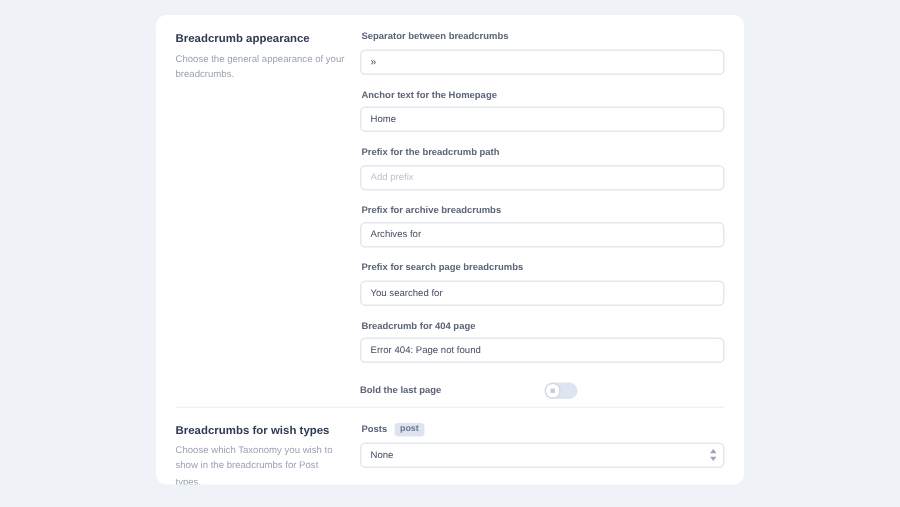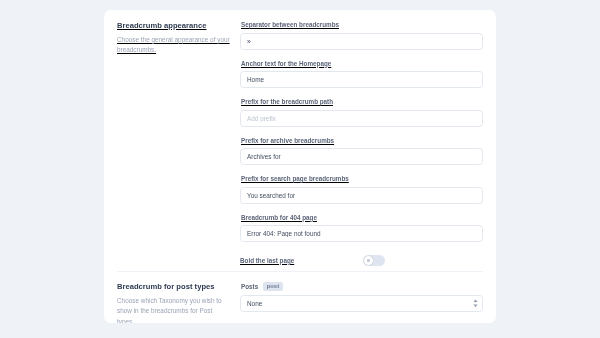--- a/index.html
+++ b/index.html
@@ -28,21 +28,20 @@
   }
 
   .section {
     display: flex;
     box-sizing: border-box;
     padding: 11px 13px 0 13px;
   }
 
   .section-appearance {
     height: 261px;
-    text-decoration: underline;
   }
 
   .section-posttypes {
     height: 52px;
     padding-top: 10px;
   }
 
   .col-left {
     width: 123px;
     flex: 0 0 123px;
@@ -269,21 +268,21 @@
       </div>
 
     </div>
   </div>
 
   <div class="divider"></div>
 
   <div class="section section-posttypes">
 
     <div class="col-left">
-      <h2 class="section-title">Breadcrumb for post types</h2>
+      <h2 class="section-title">Breadcrumbs for wish types</h2>
       <p class="section-desc">Choose which Taxonomy you wish to show in the breadcrumbs for Post types.</p>
     </div>
 
     <div class="col-right">
       <div class="posts-label-row">
         <span class="posts-label">Posts</span>
         <span class="badge">post</span>
       </div>
       <div class="select-wrap">
         <div class="select-box">None</div>

